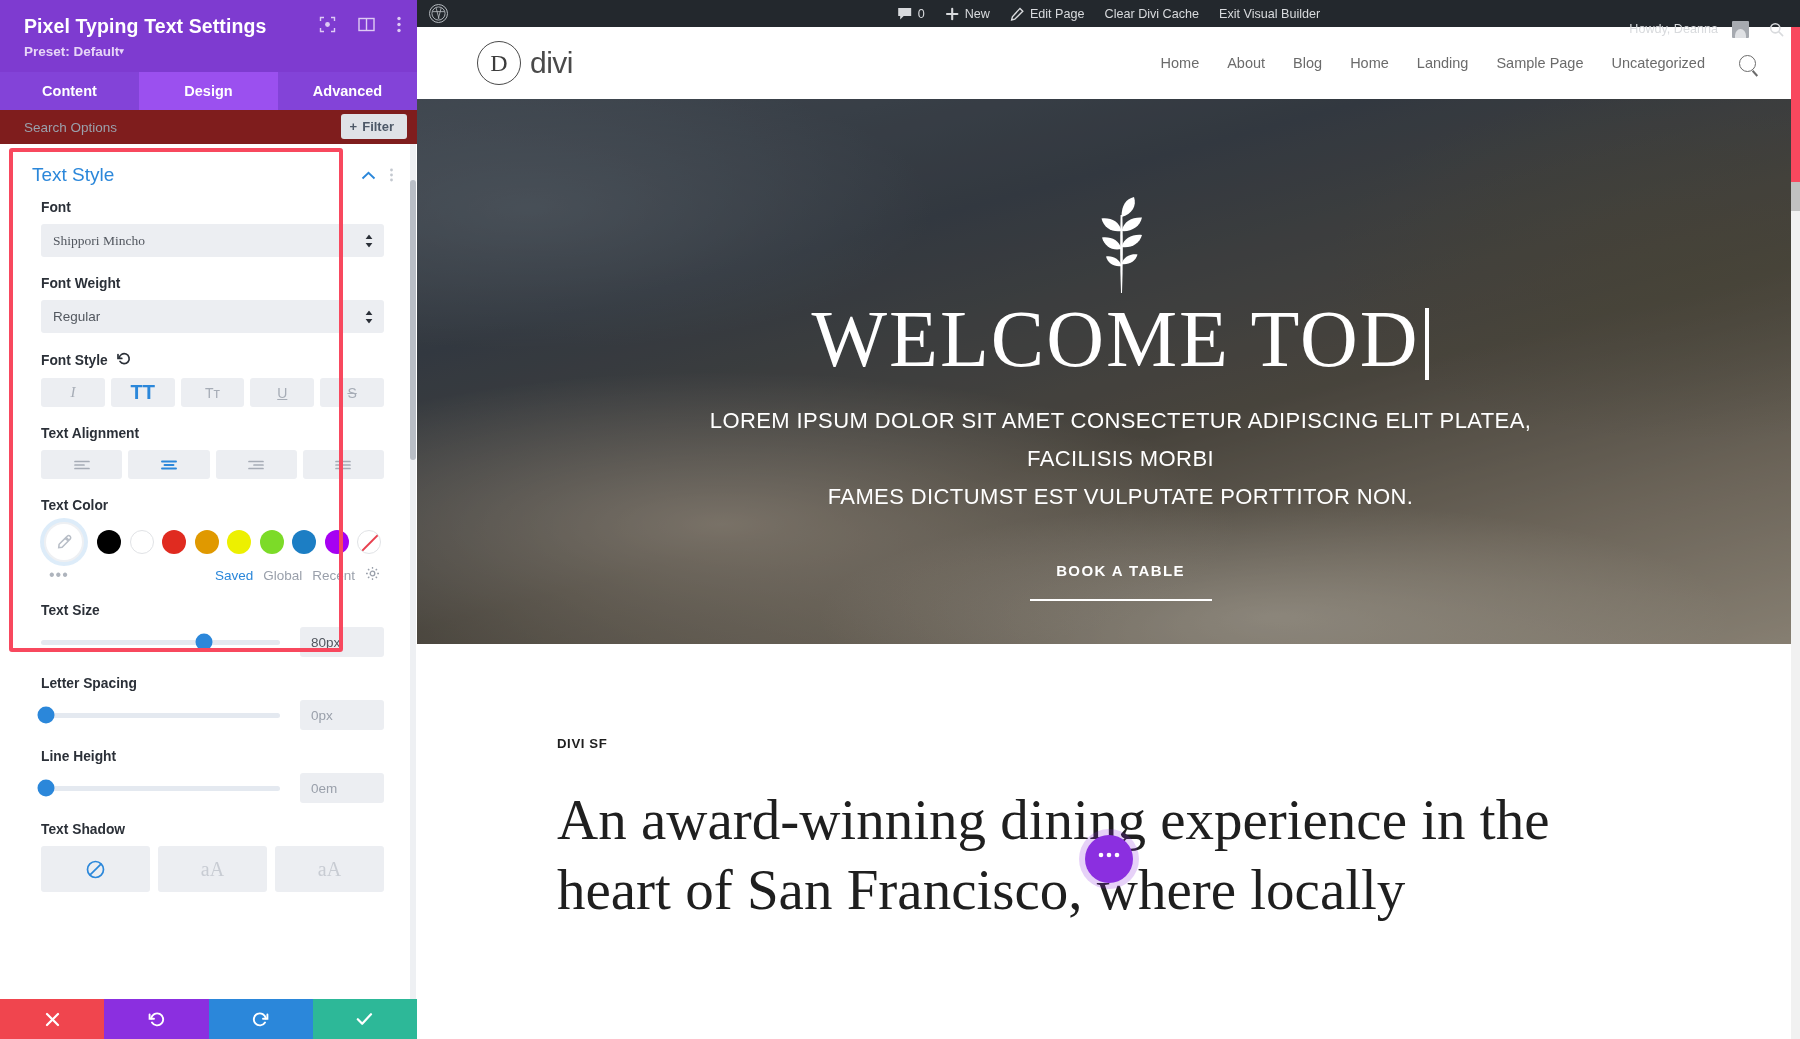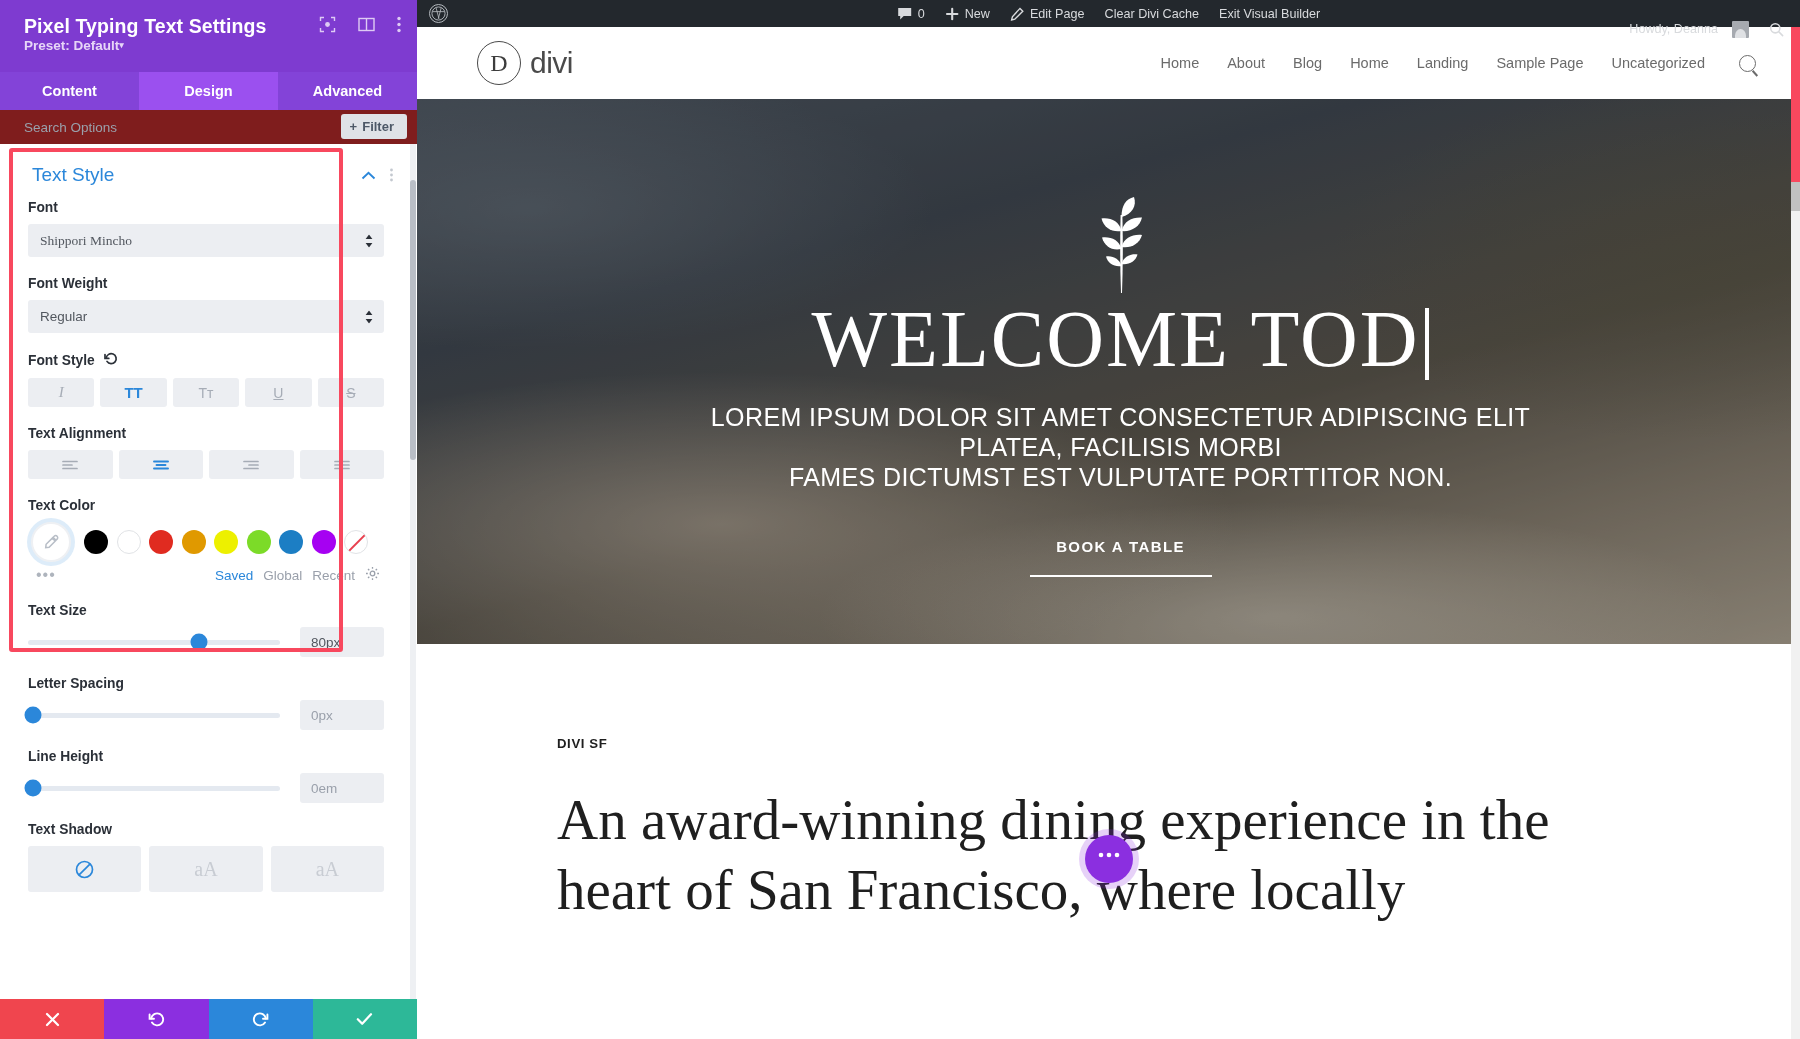--- a/index.html
+++ b/index.html
@@ -25,21 +25,21 @@
     background: #7e3bd0;
     height: 72px;
     padding: 14px 20px 0 24px;
     position: relative;
   }
   .panel-title {
     color: #fff; font-size: 19.5px; font-weight: bold; letter-spacing: .1px;
     line-height: 24px;
   }
   .panel-preset {
-    color: #e7d6f7; font-size: 13.5px; font-weight: bold;
+    color: #e7d6f7; font-size: 13.5px; margin-top: 6px; font-weight: bold;
   }
   .panel-preset .caret { font-size: 9px; position: relative; top: -2px; }
 
   .header-icons {
     position: absolute; right: 16px; top: 16px;
     display: flex; align-items: center; gap: 22px;
   }
   .hi { color: #e4d3f6; opacity: .95; cursor: pointer; }
 
   .tabs {
@@ -80,21 +80,21 @@
 
   .sec-head {
     display: flex; align-items: center; justify-content: space-between;
     padding: 20px 24px 14px 32px;
   }
   .sec-title { color: #2b87da; font-size: 19px; }
   .sec-head-right { display: flex; align-items: center; gap: 14px; }
   .chev { color: #2b87da; font-size: 14px; }
   .dots-v { color: #c3c8cf; font-size: 15px; letter-spacing: 0; line-height: 8px; }
 
-  .field { padding: 0 33px 0 28px; margin-bottom: 19px; }
+  .field { padding: 0 33px 0 41px; margin-bottom: 19px; }
   .field-label {
     font-size: 13.8px; font-weight: bold; color: #2b3038; margin-bottom: 9px;
     display: flex; align-items: center; gap: 9px;
   }
   .reset-icon { color: #2b3038; font-size: 14px; cursor: pointer; }
 
   .select {
     height: 33px; background: #eceef2; border-radius: 3px;
     display: flex; align-items: center; padding: 0 12px;
     font-size: 13.5px; color: #52575f; position: relative; cursor: pointer;
@@ -287,21 +287,21 @@
   .h1 {
     color: #fff; font-family: "Liberation Serif", serif; font-weight: 400;
     font-size: 80px; letter-spacing: 2px; line-height: 1; margin-top: 6px;
     white-space: nowrap;
   }
   .caret-bar {
     display: inline-block; width: 4px; height: 72px; background: #fff;
     vertical-align: -14px; margin-left: 6px;
   }
   .sub {
-    color: #fff; font-size: 25px; line-height: 30px; letter-spacing: .4px;
+    color: #fff; font-size: 22px; line-height: 38px; letter-spacing: .4px;
     margin: 22px auto 0; max-width: 860px; font-weight: 400;
   }
   .cta-wrap { margin-top: 46px; display: flex; flex-direction: column; align-items: center; }
   .cta {
     color: #fff; font-size: 15px; font-weight: bold; letter-spacing: 1.4px;
     cursor: pointer;
   }
   .cta-underline { width: 182px; height: 2px; background: #fff; margin-top: 20px; }
 
   
@@ -445,21 +445,21 @@
                 <path d="M2.2 6.2A5 5 0 1 1 3 9.4"></path>
                   <path d="M1 2.6v3.8h3.8"></path>
               </svg>
             </span>
           </div>
           <div class="btn-row">
             <div class="sq-btn">
                 <span style="font-family:'Liberation Serif',serif;font-style:italic;font-size:15px">I</span>
               </div>
             <div class="sq-btn active">
-                <span style="font-size:15px;font-weight:bold">TT</span>
+                <span style="font-size:20px;font-weight:bold">TT</span>
               </div>
             <div class="sq-btn">
                 <span style="font-size:14px">Tᴛ</span>
               </div>
             <div class="sq-btn">
                 <span style="font-size:14px;text-decoration:underline">U</span>
               </div>
             <div class="sq-btn">
                 <span style="font-size:14px;text-decoration:line-through">S</span>
               </div>

